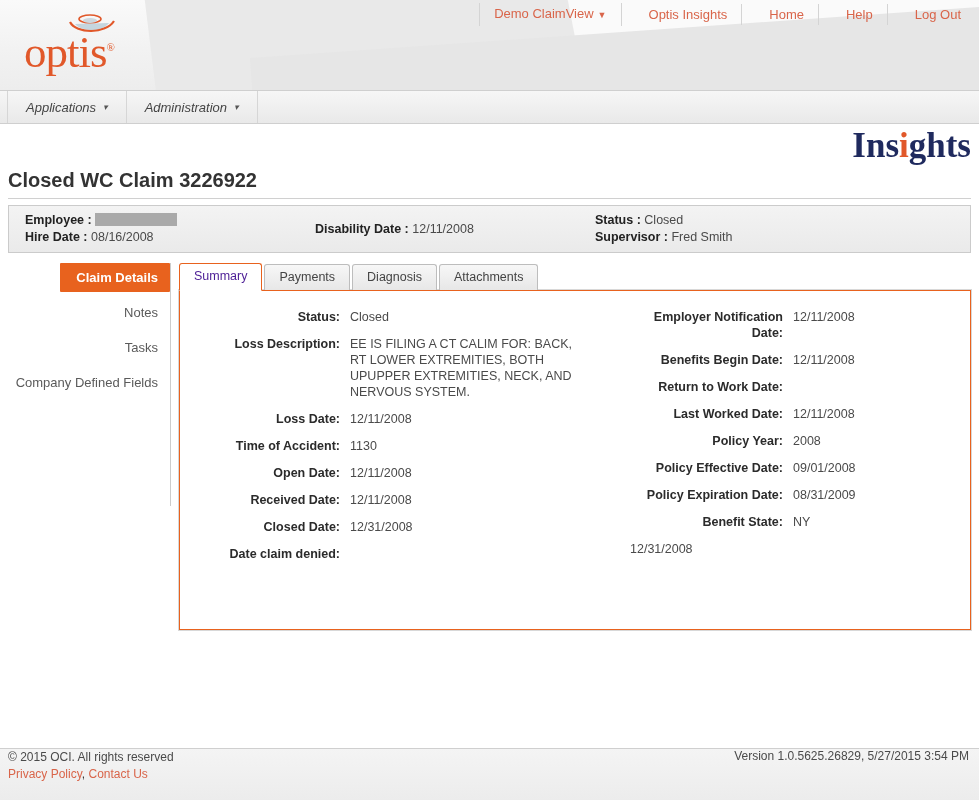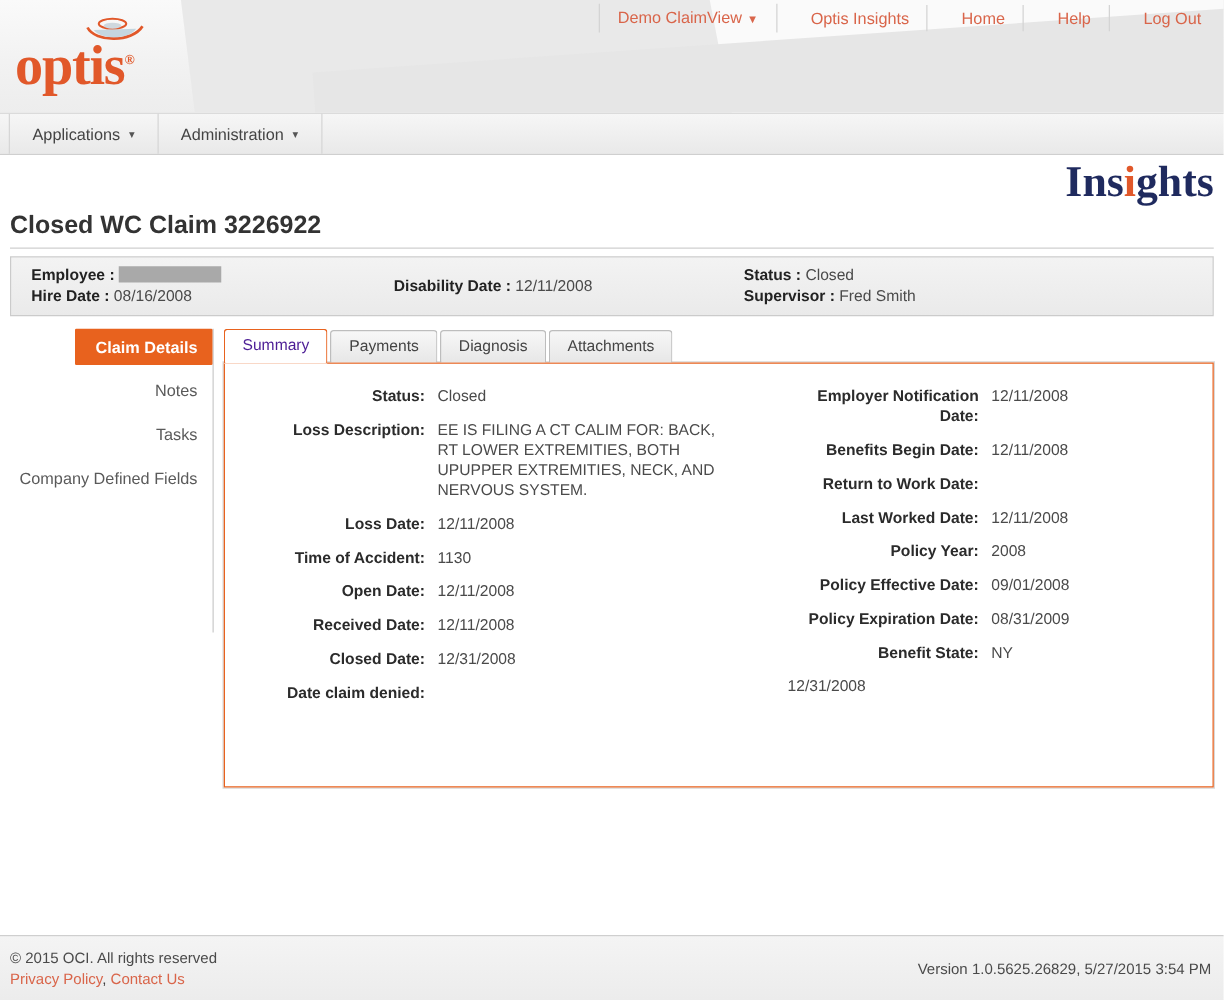--- a/index.html
+++ b/index.html
@@ -56,24 +56,24 @@
 
   
   .logo {
     position: absolute;
     left: 12px; top: 8px;
     width: 160px; height: 76px;
     z-index: 5;
   }
   .logo-word {
     position: absolute;
-    left: 0; top: 22px;
+    left: 12px; top: 22px;
     font-family: "Liberation Serif", serif;
     font-size: 45px;
-    font-weight: 700;
+    font-weight: 400;
     letter-spacing: -1px;
     color: #e1582a;
     line-height: 1;
   }
   .logo-reg {
     font-size: 11px;
     vertical-align: super;
     color: #e1582a;
   }
   .logo-bowl { position: absolute; left: 50px; top: 4px; }
@@ -104,20 +104,21 @@
 
   
   .menu-bar {
     height: 34px;
     background: linear-gradient(to bottom, #f6f6f6 0%, #e9e9e9 100%);
     border-top: 1px solid #cfcfcf;
     border-bottom: 1px solid #cfcfcf;
     display: flex;
     align-items: stretch;
     flex: none;
+    font-style: italic;
   }
   .menu-spacer-left { width: 8px; border-right: 1px solid #d6d6d6; }
   .menu-item {
     padding: 0 18px;
     display: flex;
     align-items: center;
     font-size: 13px;
     color: #444;
     border-right: 1px solid #d6d6d6;
     cursor: default;
@@ -298,21 +299,20 @@
   .panel-col.right .field-label { width: 163px; }
 
   
   .footer-spacer { flex: 1; }
   .footer {
     border-top: 1px solid #cfcfcf;
     background: linear-gradient(to bottom, #f4f4f4 0%, #ececec 100%);
     height: 52px;
     flex: none;
     display: flex;
-    align-items: center;
     padding: 0 10px 0 8px;
     font-size: 12px;
   }
   .footer-left { flex: 1; line-height: 17px; }
   .footer-copy { color: #4a4a4a; }
   .footer-links a {
     color: #d9654a;
     text-decoration: none;
   }
   .footer-right {

